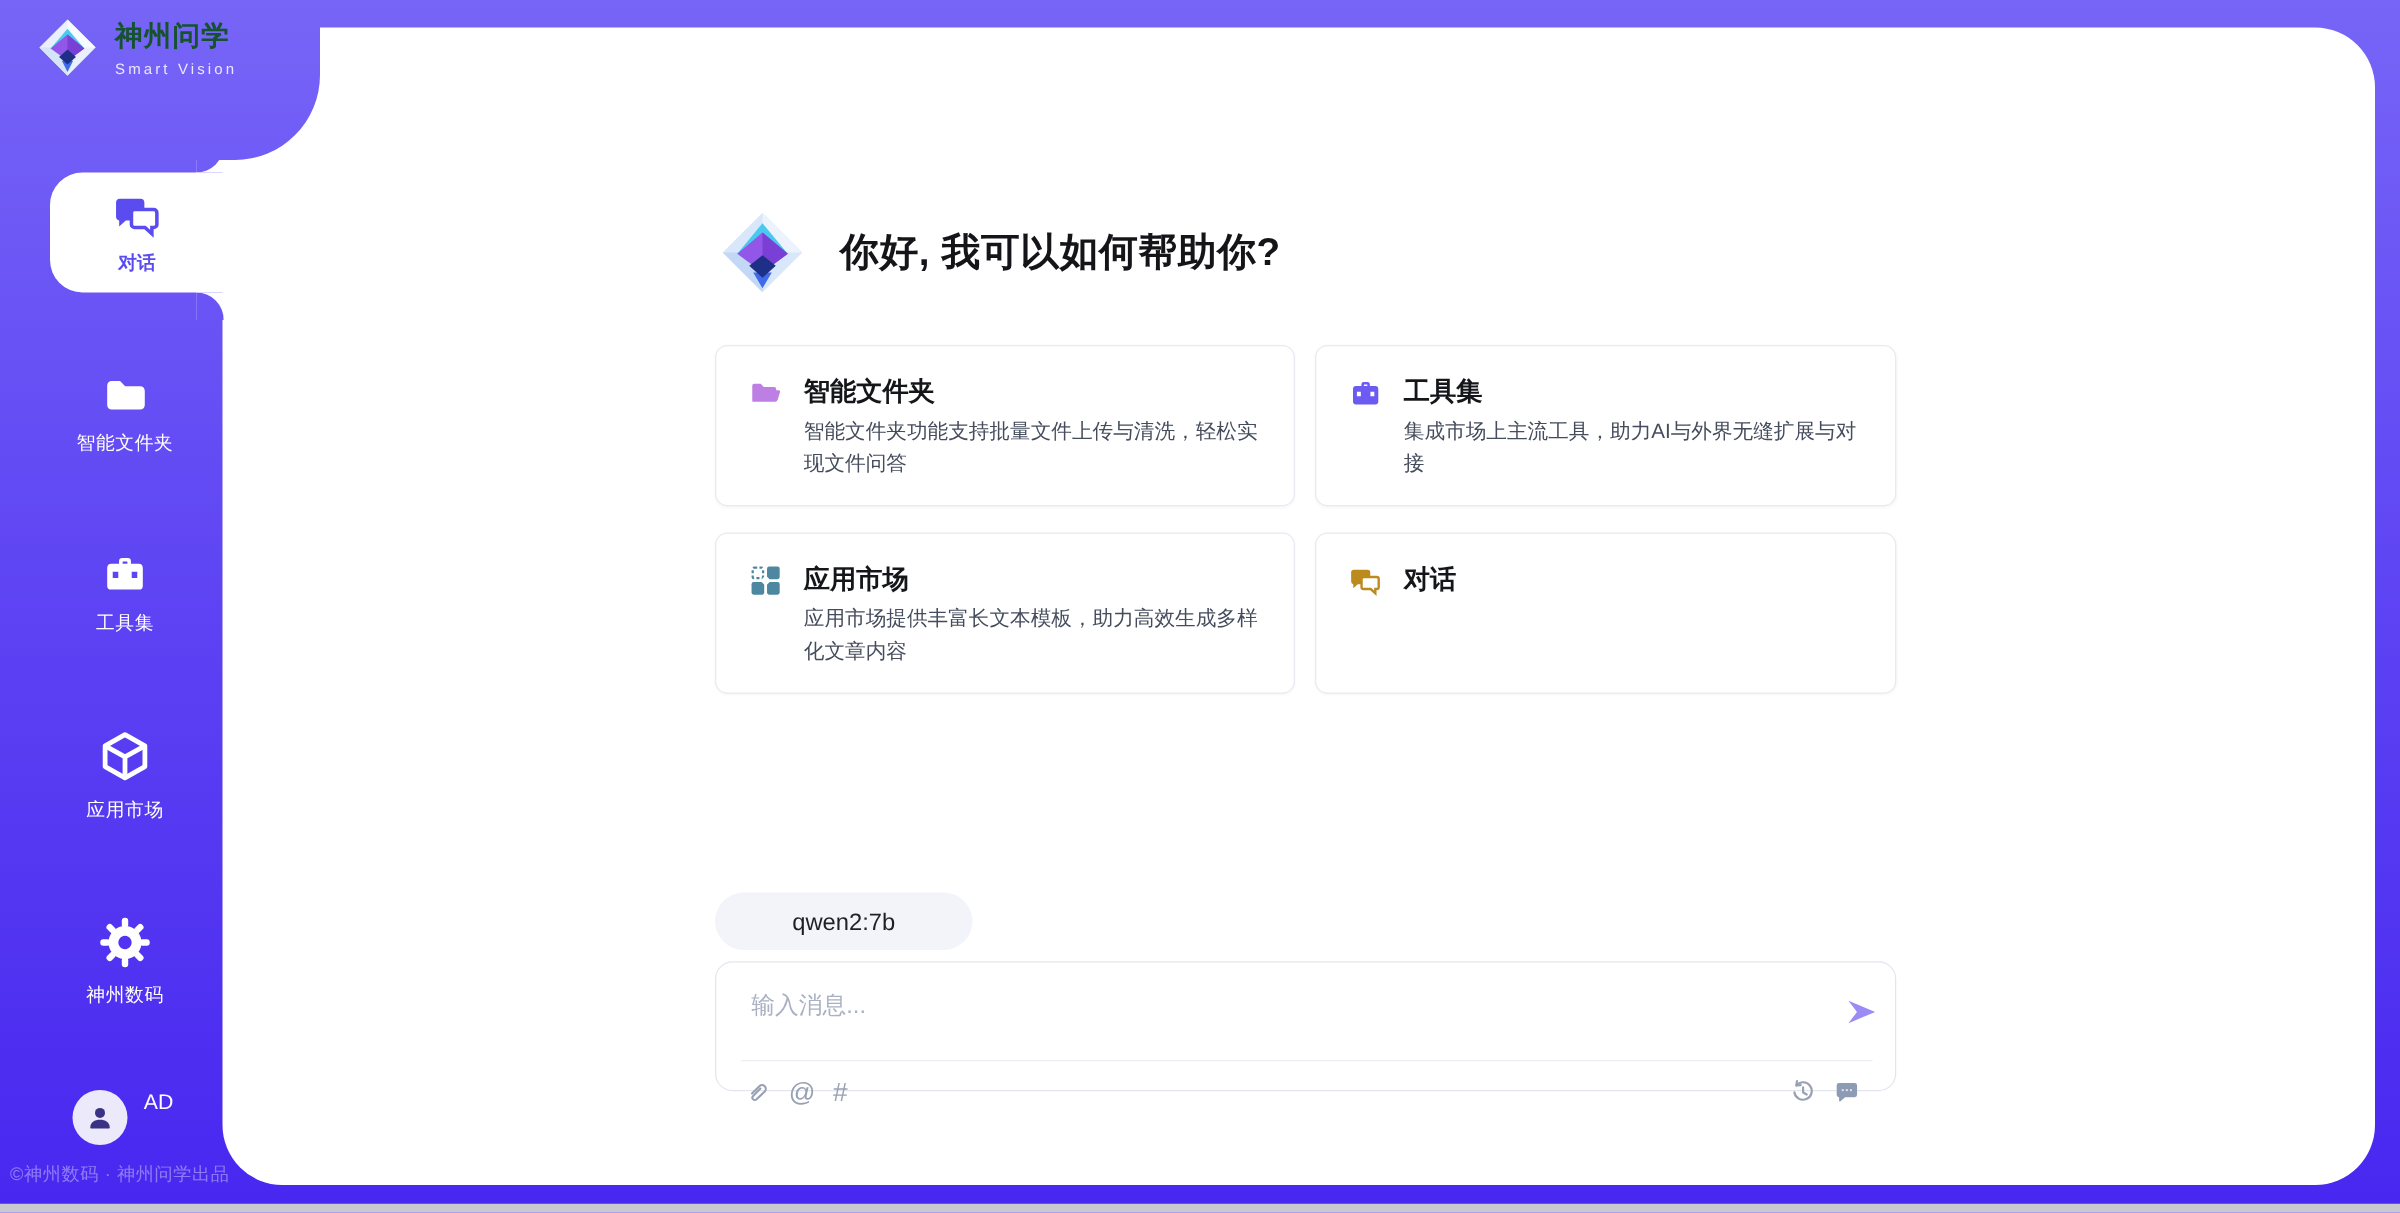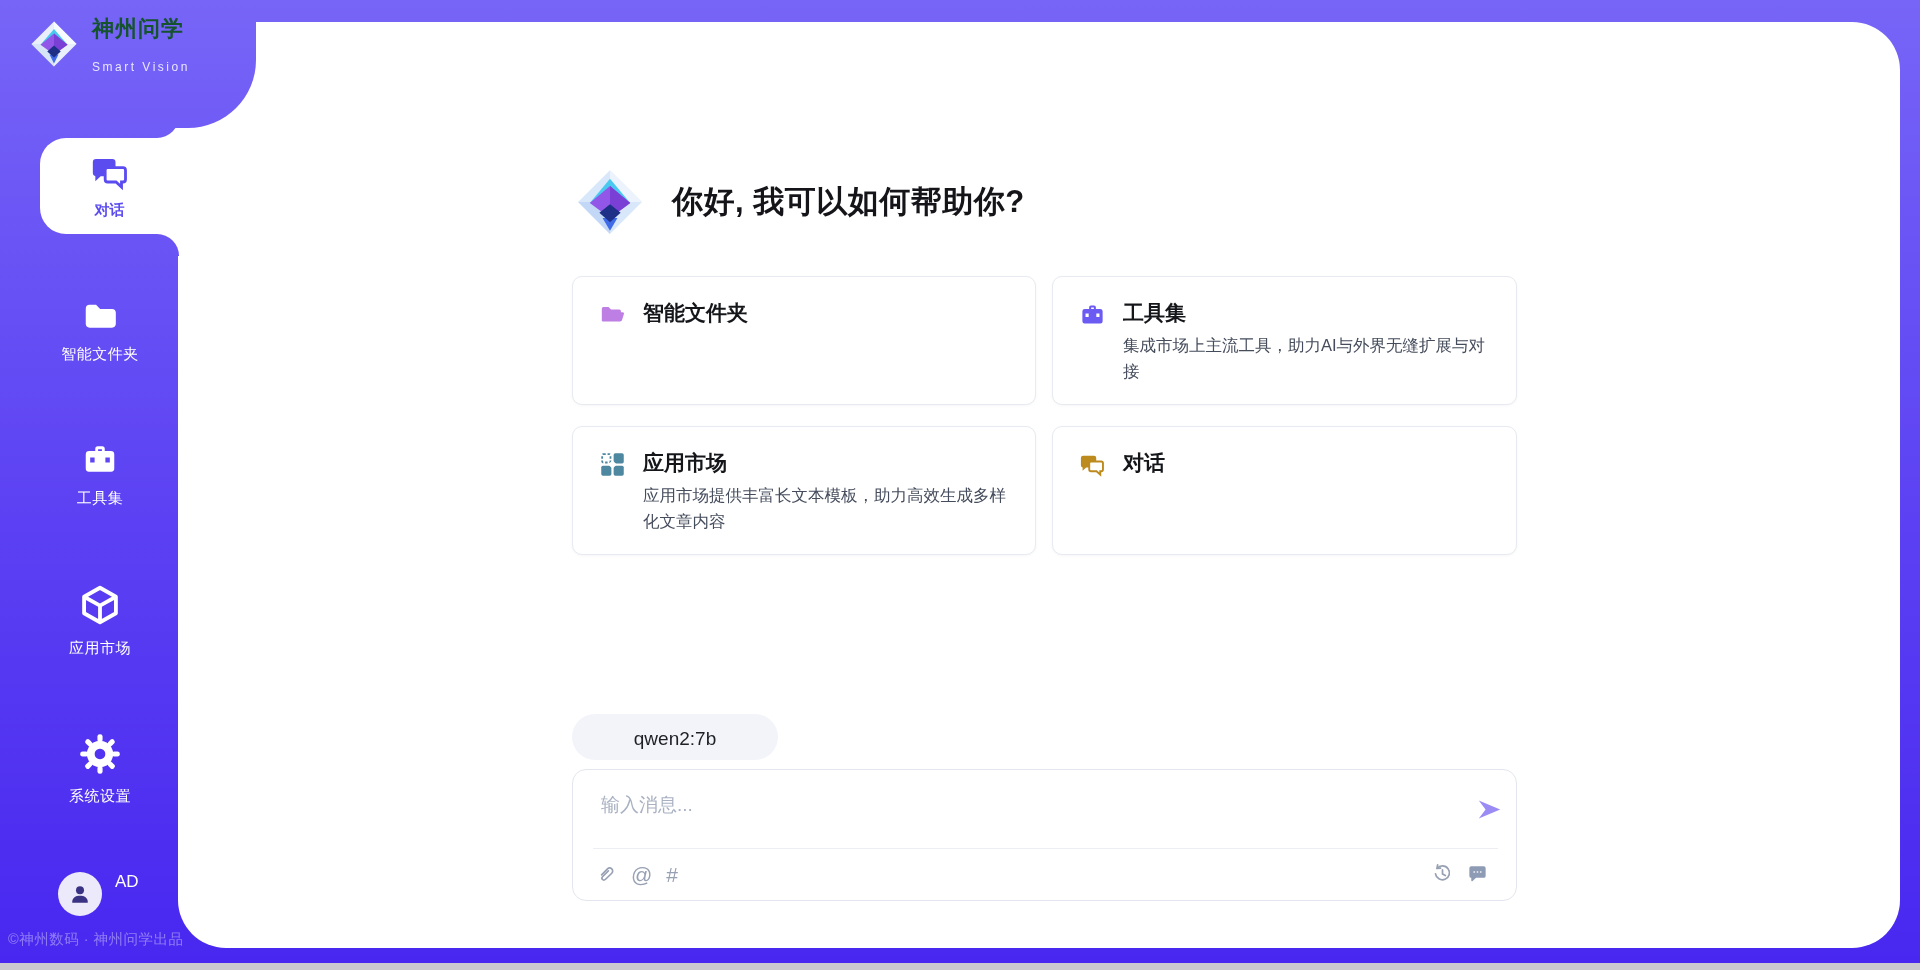--- a/index.html
+++ b/index.html
@@ -11,21 +11,21 @@
     position:relative;
   }
   .purple-fixed { background:linear-gradient(180deg,#7765f7 0%,#5c42f3 52%,#4827f0 100%); background-attachment:fixed; }
 
   
   #bottom-strip { position:absolute; left:0; top:963px; width:1920px; height:7px; background:#c9c9cf; z-index:9; }
   #main-panel { position:absolute; left:178px; top:22px; width:1722px; height:926px; background:#ffffff; border-radius:48px; z-index:1; }
   #logo-block { position:absolute; left:0; top:0; width:256px; height:128px; border-bottom-right-radius:68px; z-index:3; }
   #brand { position:absolute; left:30px; top:14px; display:flex; align-items:center; gap:14px; z-index:4; }
   .brand-text .name { color:#14532d; font-size:22px; font-weight:700; letter-spacing:1px; }
-  .brand-text .sub { color:#e9e6ff; font-size:12px; letter-spacing:2.5px; margin-top:16px; }
+  .brand-text .sub { color:#e9e6ff; font-size:12px; letter-spacing:2.5px; margin-top:4px; }
 
   
   #tab-chat { position:absolute; left:40px; top:138px; width:139px; height:96px; background:#fff; border-radius:26px 0 0 26px; z-index:2;
     display:flex; flex-direction:column; align-items:center; justify-content:center; gap:9px; cursor:pointer; }
   #tab-chat .lbl { color:#5b4cf0; font-size:15px; font-weight:600; }
   .notch { position:absolute; left:157px; width:22px; height:22px; overflow:hidden; background:#fff; z-index:2; }
   .notch::before { content:""; position:absolute; width:44px; height:44px; border-radius:50%;
     background:linear-gradient(180deg,#7765f7 0%,#5c42f3 52%,#4827f0 100%); background-attachment:fixed; }
   #notch-top { top:116px; } #notch-top::before { left:-22px; top:-22px; }
   #notch-bottom { top:234px; } #notch-bottom::before { left:-22px; top:0; }
@@ -49,21 +49,21 @@
   #card-0 { left:572px; top:276px; } #card-1 { left:1052px; top:276px; width:465px; }
   #card-2 { left:572px; top:426px; }  #card-3 { left:1052px; top:426px; width:465px; }
   .card .c-icon { position:absolute; left:26px; top:24px; }
   .card .c-title { position:absolute; left:70px; top:22px; font-size:21px; font-weight:700; color:#15161a; }
   .card .c-desc { position:absolute; left:70px; top:56px; width:372px; font-size:16.5px; line-height:1.55; color:#454c5c; }
 
   #model-pill { position:absolute; left:572px; top:714px; width:206px; height:46px; background:#f3f4f9; border-radius:23px;
     display:flex; align-items:center; padding:0 14px 0 14px; gap:14px; z-index:5; cursor:pointer;flex-direction:column; }
   #model-pill .m-name { font-size:19px; color:#1d2026; flex:1; }
 
-  #composer { position:absolute; left:572px; top:769px; width:945px; height:132px; background:#fff; border:1.5px solid #e3e6ee; border-radius:14px; z-index:5; }
+  #composer { position:absolute; left:572px; top:769px; width:945px; height:104px; background:#fff; border:1.5px solid #e3e6ee; border-radius:14px; z-index:5; }
   #composer input { position:absolute; left:28px; top:18px; width:840px; height:34px; border:none; outline:none; font-size:19px; color:#3a4152;
     font-family:"Liberation Sans","DejaVu Sans",sans-serif; background:transparent; }
   #composer input::placeholder { color:#a9b1c2; }
   #send-btn { position:absolute; left:903px; top:26px; cursor:pointer; }
   #composer .divider { position:absolute; left:20px; top:78px; width:905px; height:1px; background:#eceef3; }
   .tool-row-left { position:absolute; left:22px; top:92px; display:flex; align-items:center; gap:14px; }
   .tool-row-right { position:absolute; left:858px; top:92px; display:flex; align-items:center; gap:12px; }
   .glyph-btn { font-size:21px; color:#98a1b3; cursor:pointer; line-height:26px; }
   .icon-btn { cursor:pointer; display:block; }
 </style>
@@ -130,21 +130,21 @@
       <rect x="10.6" y="1.2" width="2.8" height="4.4" rx="1.3" transform="rotate(45 12 12)"></rect>
       <rect x="10.6" y="1.2" width="2.8" height="4.4" rx="1.3" transform="rotate(90 12 12)"></rect>
       <rect x="10.6" y="1.2" width="2.8" height="4.4" rx="1.3" transform="rotate(135 12 12)"></rect>
       <rect x="10.6" y="1.2" width="2.8" height="4.4" rx="1.3" transform="rotate(180 12 12)"></rect>
       <rect x="10.6" y="1.2" width="2.8" height="4.4" rx="1.3" transform="rotate(225 12 12)"></rect>
       <rect x="10.6" y="1.2" width="2.8" height="4.4" rx="1.3" transform="rotate(270 12 12)"></rect>
       <rect x="10.6" y="1.2" width="2.8" height="4.4" rx="1.3" transform="rotate(315 12 12)"></rect>
       <path fill-rule="evenodd" d="M12,4.8 a7.2,7.2 0 1 0 0.01,0 Z M12,9.1 a2.9,2.9 0 1 1 -0.01,0 Z"></path>
     </g>
   </svg>
-  <span class="lbl">系统设置</span>
+  <span class="lbl">神州数码</span>
 </div>
 
 <div id="user-row">
   <div id="avatar">
     <svg width="26" height="26" viewBox="0 0 24 24">
       <circle cx="12" cy="8.6" r="3.7" fill="#3a3384"></circle>
       <path d="M4.8,19.6 c0,-4.1 3.2,-5.9 7.2,-5.9 s7.2,1.8 7.2,5.9 q0,0.5 -0.5,0.5 H5.3 q-0.5,0 -0.5,-0.5 Z" fill="#3a3384"></path>
     </svg>
   </div>
   <span id="user-name">AD</span>
@@ -164,20 +164,21 @@
     <polygon points="32,34 42,42 32,51 22,42" fill="#1d2f86"></polygon>
   </svg>
   <h1>你好, 我可以如何帮助你?</h1>
 </div>
 
 <div class="card" id="card-0">
   <svg class="c-icon" width="27" height="27" viewBox="0 0 24 24">
     <path d="M2.5,17.6 V6.8 Q2.5,5.4 3.9,5.4 h4.6 l2.2,2.2 h7.4 q1.4,0 1.4,1.4 v0.9 h1.6 q1.5,0 1.1,1.4 l-1.7,5.6 q-0.4,1.3 -1.7,1.3 H3.6 Q2.5,18.2 2.5,17.6 Z" fill="#bd7fe4"></path>
   </svg>
   <div class="c-title">智能文件夹</div>
+  <div class="c-desc">智能文件夹功能支持批量文件上传与清洗，轻松实现文件问答</div>
 </div>
 
 <div class="card" id="card-1">
   <svg class="c-icon" width="27" height="27" viewBox="0 0 24 24">
     <path fill-rule="evenodd" d="M9,7 V5.6 Q9,4 10.6,4 h2.8 Q15,4 15,5.6 V7 h3.8 Q21,7 21,9.2 V18 q0,2 -2,2 H5 q-2,0 -2,-2 V9.2 Q3,7 5.2,7 Z M10.8,7 h2.4 V5.8 h-2.4 Z M5.8,11 h2.8 v3.2 H5.8 Z M15.4,11 h2.8 v3.2 h-2.8 Z" fill="#6b5bf2"></path>
   </svg>
   <div class="c-title">工具集</div>
   <div class="c-desc">集成市场上主流工具，助力AI与外界无缝扩展与对接</div>
 </div>
 

